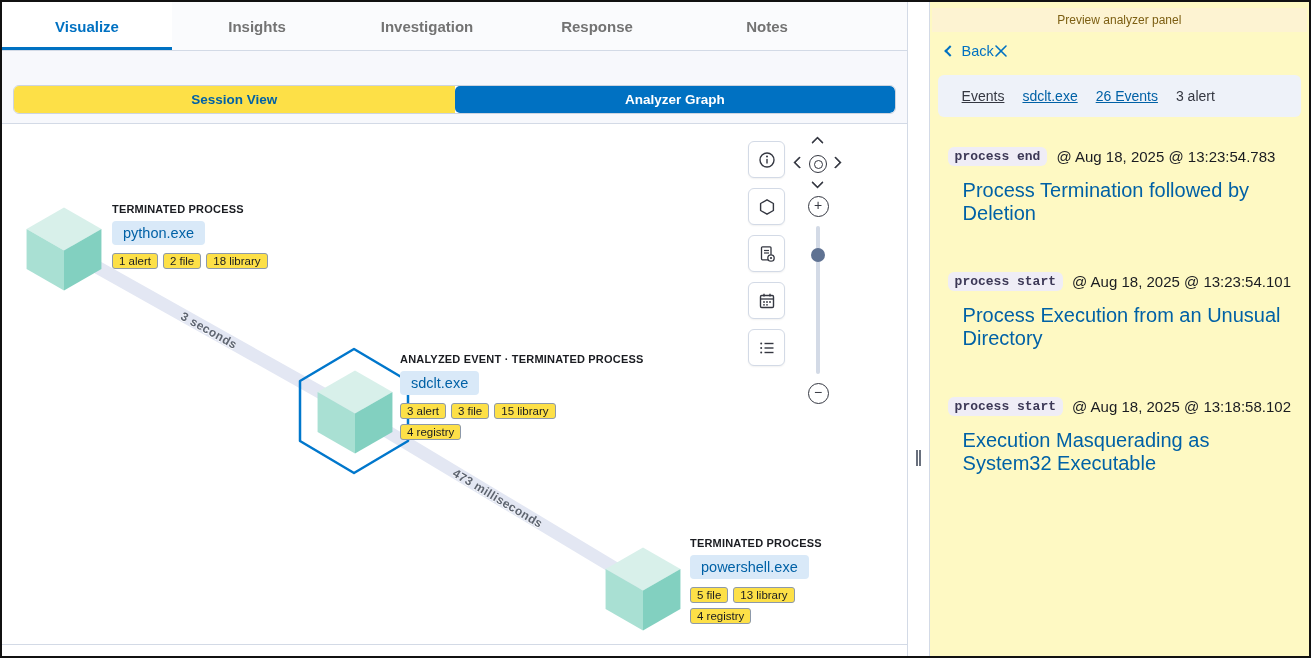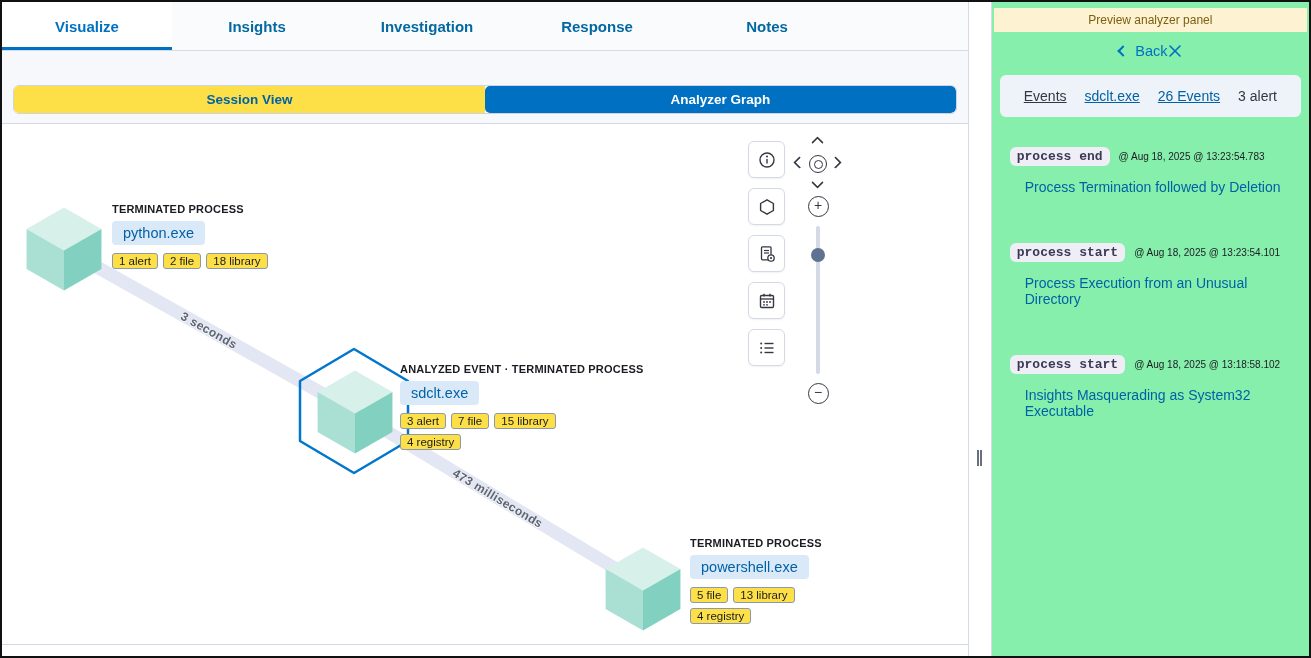--- a/index.html
+++ b/index.html
@@ -2,21 +2,21 @@
 <html><head>
 <meta charset="utf-8">
 <style>
   * { margin:0; padding:0; box-sizing:border-box; }
   body { font-family:"Liberation Sans", sans-serif; background:#fff; }
   .app { width:1311px; height:658px; border:2px solid #111; display:flex; background:#fff; overflow:hidden; }
 
   
   .main { width:972px; height:654px; border-right:1px solid #d3dae6; display:flex; flex-direction:column; background:#f7f8fc; }
   .tabbar { height:49px; background:#fafbfd; border-bottom:1px solid #d3dae6; display:flex; flex:0 0 auto; }
-  .tab { flex:0 0 170px; display:flex; align-items:center; justify-content:center; font-size:15px; font-weight:600; color:#0369a1; cursor:pointer; }
+  .tab { flex:0 0 170px; display:flex; align-items:center; justify-content:center; font-size:15px; font-weight:600; color:#737373; cursor:pointer; }
   .tab.active { color:#0071c2; font-weight:700; background:#fff; box-shadow:inset 0 -3px 0 #0071c2; }
 
   .togglebar { height:72px; flex:0 0 auto; background:#f7f8fc; }
   .toggle { margin:34px 11px 0; height:29px; display:flex; border:1px solid #cdd4df; border-radius:6px; overflow:hidden; background:#fff; }
   .seg { flex:1; display:flex; align-items:center; justify-content:center; font-size:13.5px; font-weight:600; cursor:pointer; }
   .seg.session { color:#0061a6; background:#fde047; }
   .seg.analyzer { color:#fff; background:#0071c2; border-radius:5px; }
 
   .graph { flex:1; position:relative; background:#fff; border-top:1px solid #d3dae6; overflow:hidden; }
   .bottom-strip { height:12px; flex:0 0 auto; background:#fff; border-top:1px solid #d3dae6; }
@@ -29,21 +29,21 @@
 
   
   .cube { position:absolute; width:80px; height:86px; z-index:2; cursor:pointer; }
   .cube1 { left:22px; top:82px; }
   .cube2 { left:313px; top:245px; }
   .cube3 { left:601px; top:422px; }
   .hexring { position:absolute; left:294px; top:221px; z-index:1; }
 
   .node-meta { position:absolute; z-index:3; }
   .nm1 { left:110px; top:79px; width:175px; }
-  .nm2 { left:398px; top:239px; width:178px; }
+  .nm2 { left:398px; top:229px; width:178px; }
   .nm3 { left:688px; top:413px; width:160px; }
   .node-kind { font-size:11px; font-weight:700; color:#1a1c21; letter-spacing:.2px; white-space:nowrap; }
   .proc-chip { display:inline-block; margin-top:6px; background:#d9e9f8; color:#0061a6; font-size:14.5px; font-weight:500; padding:4px 11px; border-radius:4px; cursor:pointer; }
   .badges { display:flex; flex-wrap:wrap; gap:5px; margin-top:8px; }
   .badge { border:1px solid #8d99aa; border-radius:3px; background:#fde047; font-size:11.5px; padding:1px 6px; color:#1a1c21; white-space:nowrap; cursor:pointer; }
 
   
   .tool-col { position:absolute; left:746px; top:17px; display:flex; flex-direction:column; gap:10px; z-index:4; }
   .toolbtn { width:37px; height:37px; background:#fff; border:1px solid #d3dae6; border-radius:6px; display:flex; align-items:center; justify-content:center; box-shadow:0 1px 2px rgba(0,0,0,.06); cursor:pointer; }
 
@@ -60,39 +60,39 @@
   .zoom { position:absolute; left:804px; top:72px; width:24px; z-index:4; display:flex; flex-direction:column; align-items:center; }
   .zoombtn { width:21px; height:21px; border:1.5px solid #343741; border-radius:50%; background:#fff; color:#343741; font-size:14px; line-height:17px; text-align:center; cursor:pointer; }
   .zoomtrack { width:4px; height:148px; background:#d3dae6; border-radius:2px; margin:9px 0; position:relative; cursor:pointer; }
   .zoomthumb { position:absolute; left:-5px; top:22px; width:14px; height:14px; border-radius:50%; background:#5f7292; cursor:pointer; }
 
   
   .gutter { width:22px; background:#fff; position:relative; }
   .resize-handle { position:absolute; left:8px; top:448px; width:5px; height:16px; border-left:2px solid #69707d; border-right:2px solid #69707d; cursor:col-resize; }
 
   
-  .panel { flex:1; background:#86efac; border-left:1px solid #d3dae6; display:flex; flex-direction:column; padding-top:6px; }
+  .panel { flex:1; background:#fef9c3; border-left:1px solid #d3dae6; display:flex; flex-direction:column; padding-top:6px; }
   .panel-banner { margin:0 2px; height:24px; background:#fdf3d2; color:#7c5e12; font-size:12px; display:flex; align-items:center; justify-content:center; }
-  .panel-nav { padding:11px 16px 8px; display:flex; align-items:center; justify-content:center; }
+  .panel-nav { padding:11px 16px 8px; display:flex; align-items:center; justify-content:flex-start; }
   .back { display:flex; align-items:center; color:#0071c2; font-size:14.5px; font-weight:500; cursor:pointer; text-decoration:none; }
   .chev-back { display:inline-block; width:8px; height:8px; border-left:2px solid #0071c2; border-bottom:2px solid #0071c2; transform:rotate(45deg); margin-right:8px; }
   .close { cursor:pointer; display:flex; align-items:center; }
 
   .crumbbar { margin:8px 8px 0; background:#eef2f9; border-radius:6px; padding:13px 24px; display:flex; align-items:center; gap:18px; font-size:14px; }
   .crumb { white-space:nowrap; cursor:pointer; }
   .crumb.dark-link { color:#343741; text-decoration:underline; }
   .crumb.blue-link { color:#0061a6; text-decoration:underline; }
   .crumb.plain { color:#343741; cursor:default; }
 
   .events { padding:30px 18px 0; }
   .event-row { margin-bottom:47px; }
   .event-head { display:flex; align-items:center; gap:9px; }
   .event-type { font-family:"Liberation Mono", monospace; font-size:13px; font-weight:700; background:#efedf6; color:#3c3856; padding:2px 7px; border-radius:6px; white-space:nowrap; }
-  .event-time { font-size:10px; color:#1a1c21; white-space:nowrap; }
-  .event-rule { display:inline-block; margin:13px 0 0 15px; color:#0061a6; font-size:14px; cursor:pointer; text-decoration:none; }
+  .event-time { font-size:15px; color:#1a1c21; white-space:nowrap; }
+  .event-rule { display:inline-block; margin:13px 0 0 15px; color:#0061a6; font-size:20px; cursor:pointer; text-decoration:none; }
 </style>
 </head>
 <body>
 
 <div class="app">
 
   <div class="main">
 
     <div class="tabbar">
       <div class="tab active">
@@ -156,21 +156,21 @@
           <span class="badge">2 file</span>
           <span class="badge">18 library</span>
         </div>
       </div>
 
       <div class="node-meta nm2">
         <div class="node-kind">ANALYZED EVENT · TERMINATED PROCESS</div>
         <span class="proc-chip">sdclt.exe</span>
         <div class="badges">
           <span class="badge">3 alert</span>
-          <span class="badge">7 file</span>
+          <span class="badge">3 file</span>
           <span class="badge">15 library</span>
           <span class="badge">4 registry</span>
         </div>
       </div>
 
       <div class="node-meta nm3">
         <div class="node-kind">TERMINATED PROCESS</div>
         <span class="proc-chip">powershell.exe</span>
         <div class="badges">
           <span class="badge">5 file</span>
@@ -291,18 +291,18 @@
           <span class="event-time">@ Aug 18, 2025 @ 13:23:54.101</span>
         </div>
         <a class="event-rule">Process Execution from an Unusual Directory</a>
       </div>
 
       <div class="event-row">
         <div class="event-head">
           <code class="event-type">process start</code>
           <span class="event-time">@ Aug 18, 2025 @ 13:18:58.102</span>
         </div>
-        <a class="event-rule">Insights Masquerading as System32 Executable</a>
+        <a class="event-rule">Execution Masquerading as System32 Executable</a>
       </div>
 
     </div>
   </div>
 </div>
 
 </body></html>

